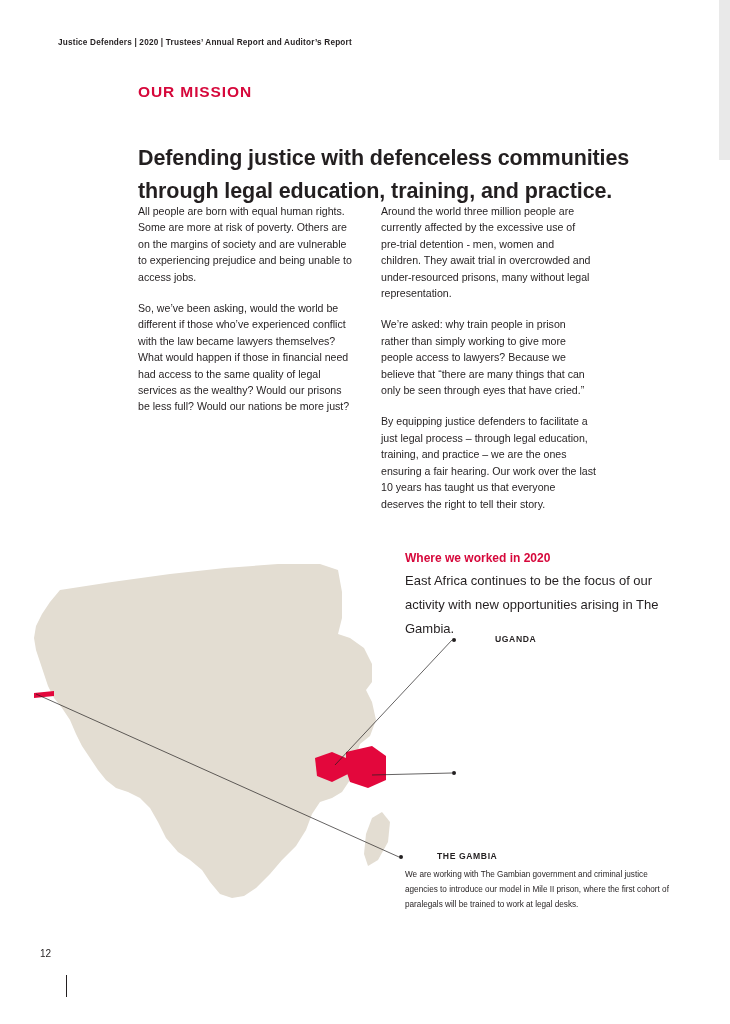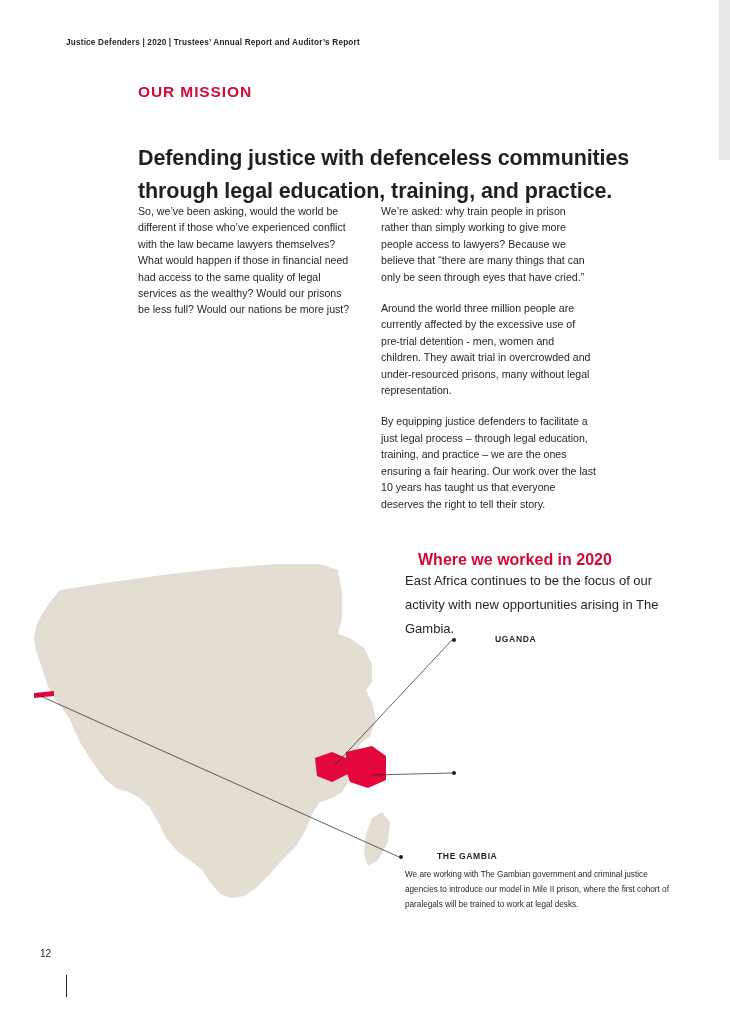--- a/index.html
+++ b/index.html
@@ -35,21 +35,21 @@
   }
 
   .page {
     position: absolute;
     inset: 0;
   }
 
   
   .running-head {
     position: absolute;
-    left: 66px;
+    left: 58px;
     top: 38px;
     font-size: 8.2px;
     letter-spacing: 0.2px;
     color: #231f20;
     font-weight: bold;
   }
 
   
   .section-label {
     position: absolute;
@@ -97,22 +97,21 @@
   }
   .map-wrap svg { display: block; }
 
   
   .annot-title {
     position: absolute;
     left: 405px;
     top: 551px;
     color: #d6083b;
     font-weight: bold;
-    font-size: 16px;
-    margin-left: 13px;
+    font-size: 12px;
   }
   .annot-sub {
     position: absolute;
     left: 405px;
     top: 569px;
     width: 255px;
     font-size: 13px;
     line-height: 1.85;
     color: #231f20;
   }
@@ -179,26 +178,27 @@
   <div class="edge-strip"></div>
   <div class="edge-strip-2"></div>
 
   <div class="running-head">Justice Defenders  |  2020  |  Trustees’ Annual Report and Auditor’s Report</div>
 
   <div class="section-label">OUR MISSION</div>
 
   <div class="headline">Defending justice with defenceless communities through legal education, training, and practice.</div>
 
   <div class="col col-left">
+    <p>All people are born with equal human rights. Some are more at risk of poverty. Others are on the margins of society and are vulnerable to experiencing prejudice and being unable to access jobs.</p>
     <p>So, we’ve been asking, would the world be different if those who’ve experienced conflict with the law became lawyers themselves? What would happen if those in financial need had access to the same quality of legal services as the wealthy? Would our prisons be less full? Would our nations be more just?</p>
   </div>
 
   <div class="col col-right">
+    <p>Around the world three million people are currently affected by the excessive use of pre-trial detention - men, women and children. They await trial in overcrowded and under-resourced prisons, many without legal representation.</p>
     <p>We’re asked: why train people in prison rather than simply working to give more people access to lawyers? Because we believe that “there are many things that can only be seen through eyes that have cried.”</p>
-    <p>Around the world three million people are currently affected by the excessive use of pre-trial detention - men, women and children. They await trial in overcrowded and under-resourced prisons, many without legal representation.</p>
     <p>By equipping justice defenders to facilitate a just legal process – through legal education, training, and practice – we are the ones ensuring a fair hearing. Our work over the last 10 years has taught us that everyone deserves the right to tell their story.</p>
   </div>
 
   <div class="map-wrap">
     <svg width="400" height="430" viewBox="0 0 400 430" xmlns="http://www.w3.org/2000/svg" aria-hidden="true">
       <g>
         <path fill="#e3ddd2" d="
           M 40,60
           L 92,52 L 150,44 L 205,38 L 258,34 L 300,34 L 318,40
           L 322,62 L 322,88 L 318,104

